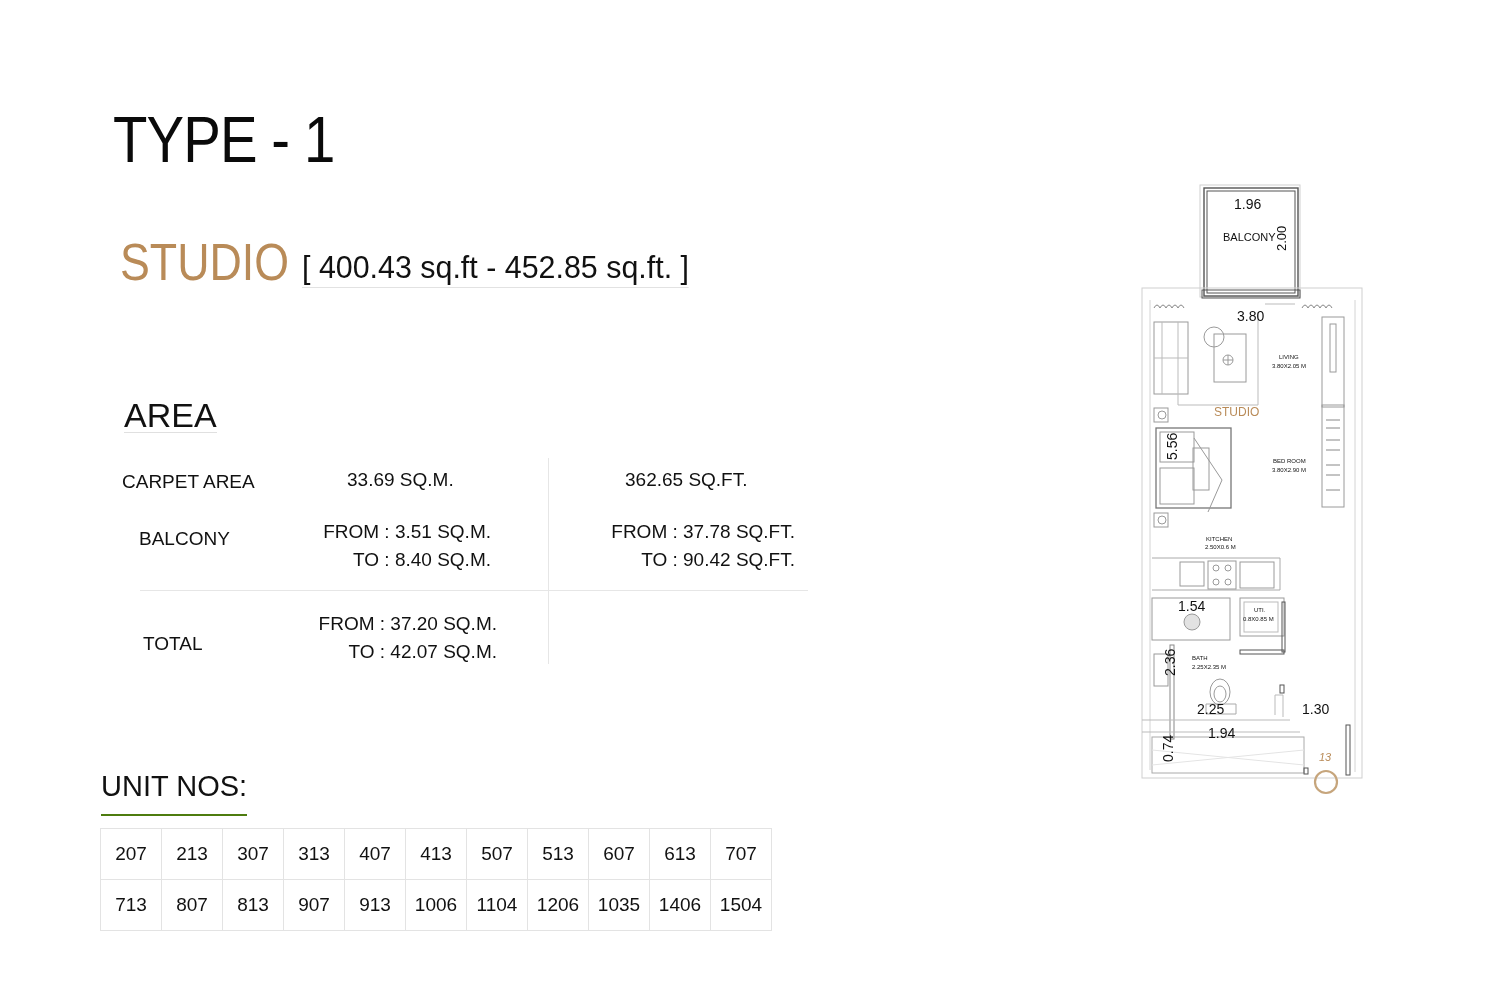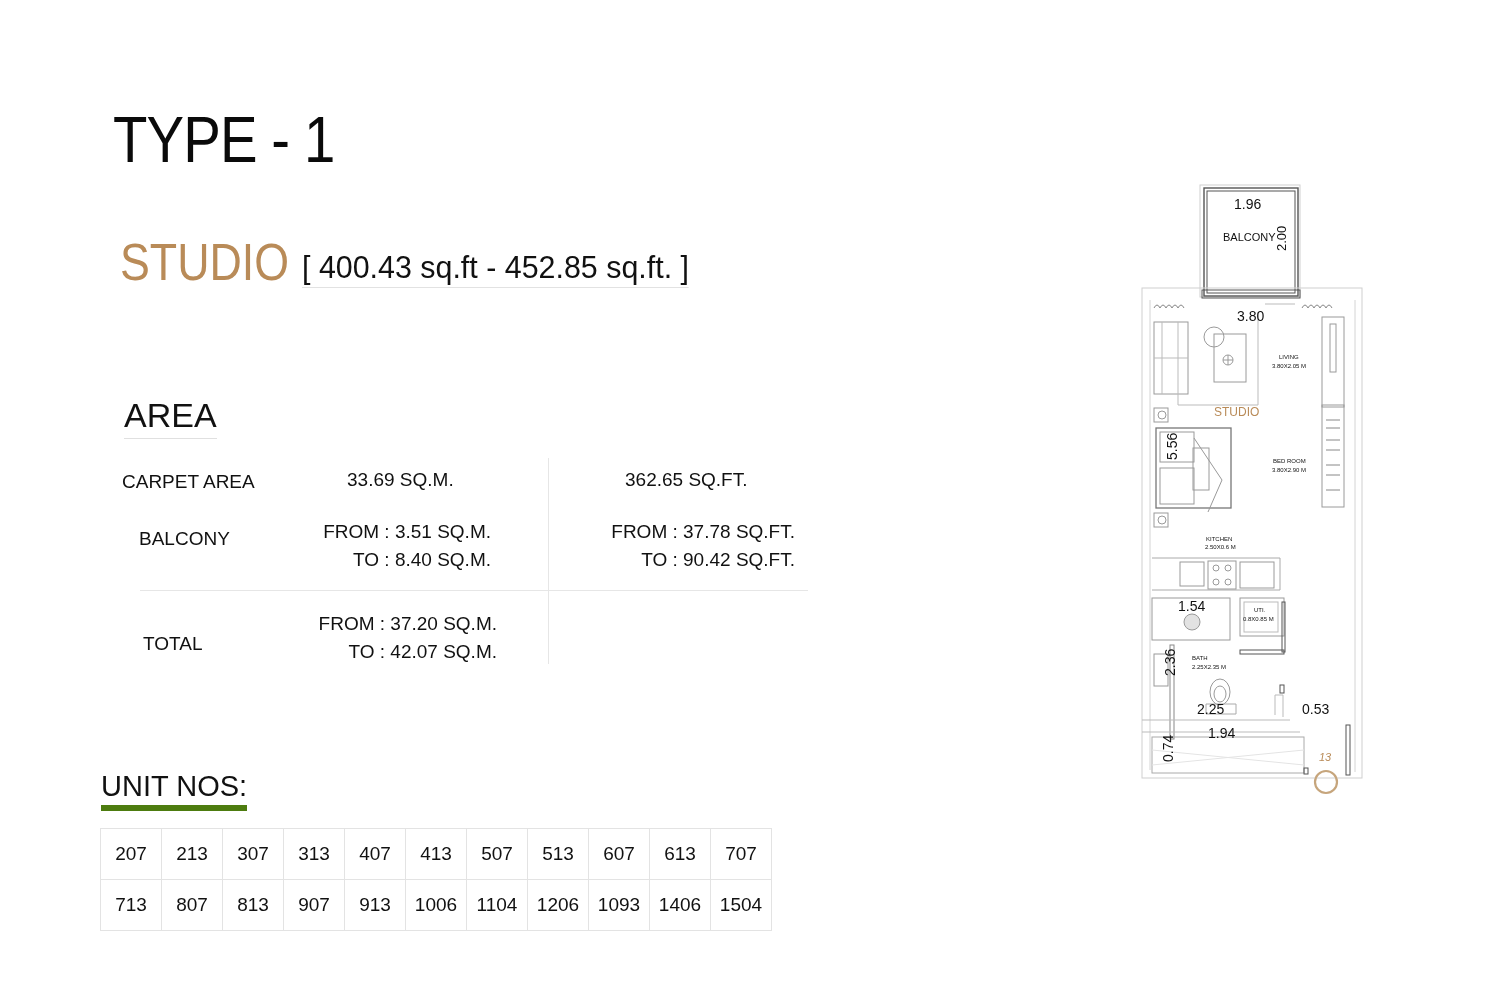--- a/index.html
+++ b/index.html
@@ -21,33 +21,33 @@
       line-height: 1; margin-right: -18px;
     }
     .studio-range {
       font-size: 32px; color: #111; line-height: 1; margin-left: 4px; padding-bottom: 4px;
       border-bottom: 1px solid #e2e2e2; transform: scaleX(0.95); transform-origin: left bottom;
       white-space: nowrap;
     }
 
     
     .area-heading {
-      left: 124px; top: 398px; font-size: 34px; line-height: 1; padding-bottom: 6px;
+      left: 124px; top: 398px; font-size: 34px; line-height: 1; 
       border-bottom: 1px solid #e0e0e0;
     }
     .area-table { left: 118px; top: 458px; width: 700px; height: 210px; }
     .area-vline { position: absolute; left: 430px; top: 0; width: 1px; height: 206px; background: #e6e6e6; }
     .area-hline { position: absolute; left: 22px; top: 132px; width: 668px; height: 1px; background: #e6e6e6; }
     .cell { position: absolute; font-size: 19px; line-height: 28px; white-space: nowrap; }
     .cell .ln { display: block; text-align: right; }
 
     
     .units-heading {
-      left: 101px; top: 772px; font-size: 29px; line-height: 1; padding-bottom: 4px;
-      border-bottom: 6px solid #4d7c0f;
+      left: 101px; top: 772px; font-size: 29px; line-height: 1; padding-bottom: 13px;
+      border-bottom: 2px solid #4d7c0f;
       text-align: right;
     }
     .units-grid {
       left: 100px; top: 828px; border-collapse: collapse;
     }
     .units-grid td {
       border: 1px solid #e3e3e3; width: 52px; height: 42px; text-align: center;
       font-size: 19px; padding: 4px;
     }
 
@@ -109,21 +109,21 @@
   </tr>
   <tr>
     <td>713</td>
     <td>807</td>
     <td>813</td>
     <td>907</td>
     <td>913</td>
     <td>1006</td>
     <td>1104</td>
     <td>1206</td>
-    <td>1093</td>
+    <td>1035</td>
     <td>1406</td>
     <td>1504</td>
   </tr>
 </tbody>
   </table>
 
 <div class="abs plan">
   <svg viewBox="0 0 250 620">
     <g fill="none" stroke="#9a9a9a" stroke-width="1">
 
@@ -214,18 +214,18 @@
 
   <span class="plan-text" style="left:48px; top:418px; font-size:14px;">1.54</span>
   <span class="plan-text" style="left:124px; top:427px; font-size:6px;">UTI.</span>
   <span class="plan-text" style="left:113px; top:436px; font-size:6px;">0.8X0.85 M</span>
 
   <span class="plan-text" style="left:32px; top:496px; font-size:14px; transform:rotate(-90deg); transform-origin:left top;">2.36</span>
   <span class="plan-text" style="left:62px; top:475px; font-size:6px;">BATH</span>
   <span class="plan-text" style="left:62px; top:484px; font-size:6px;">2.25X2.35 M</span>
 
   <span class="plan-text" style="left:67px; top:521px; font-size:14px;">2.25</span>
-  <span class="plan-text" style="left:172px; top:521px; font-size:14px;">0.53</span>
+  <span class="plan-text" style="left:172px; top:521px; font-size:14px;">1.30</span>
   <span class="plan-text" style="left:78px; top:545px; font-size:14px;">1.94</span>
   <span class="plan-text" style="left:30px; top:582px; font-size:14px; transform:rotate(-90deg); transform-origin:left top;">0.74</span>
 
   <span class="plan-text" style="left:189px; top:571px; font-size:11px; color:#b98b58;font-style:italic;">13</span>
 </div>
 
 </body></html>

